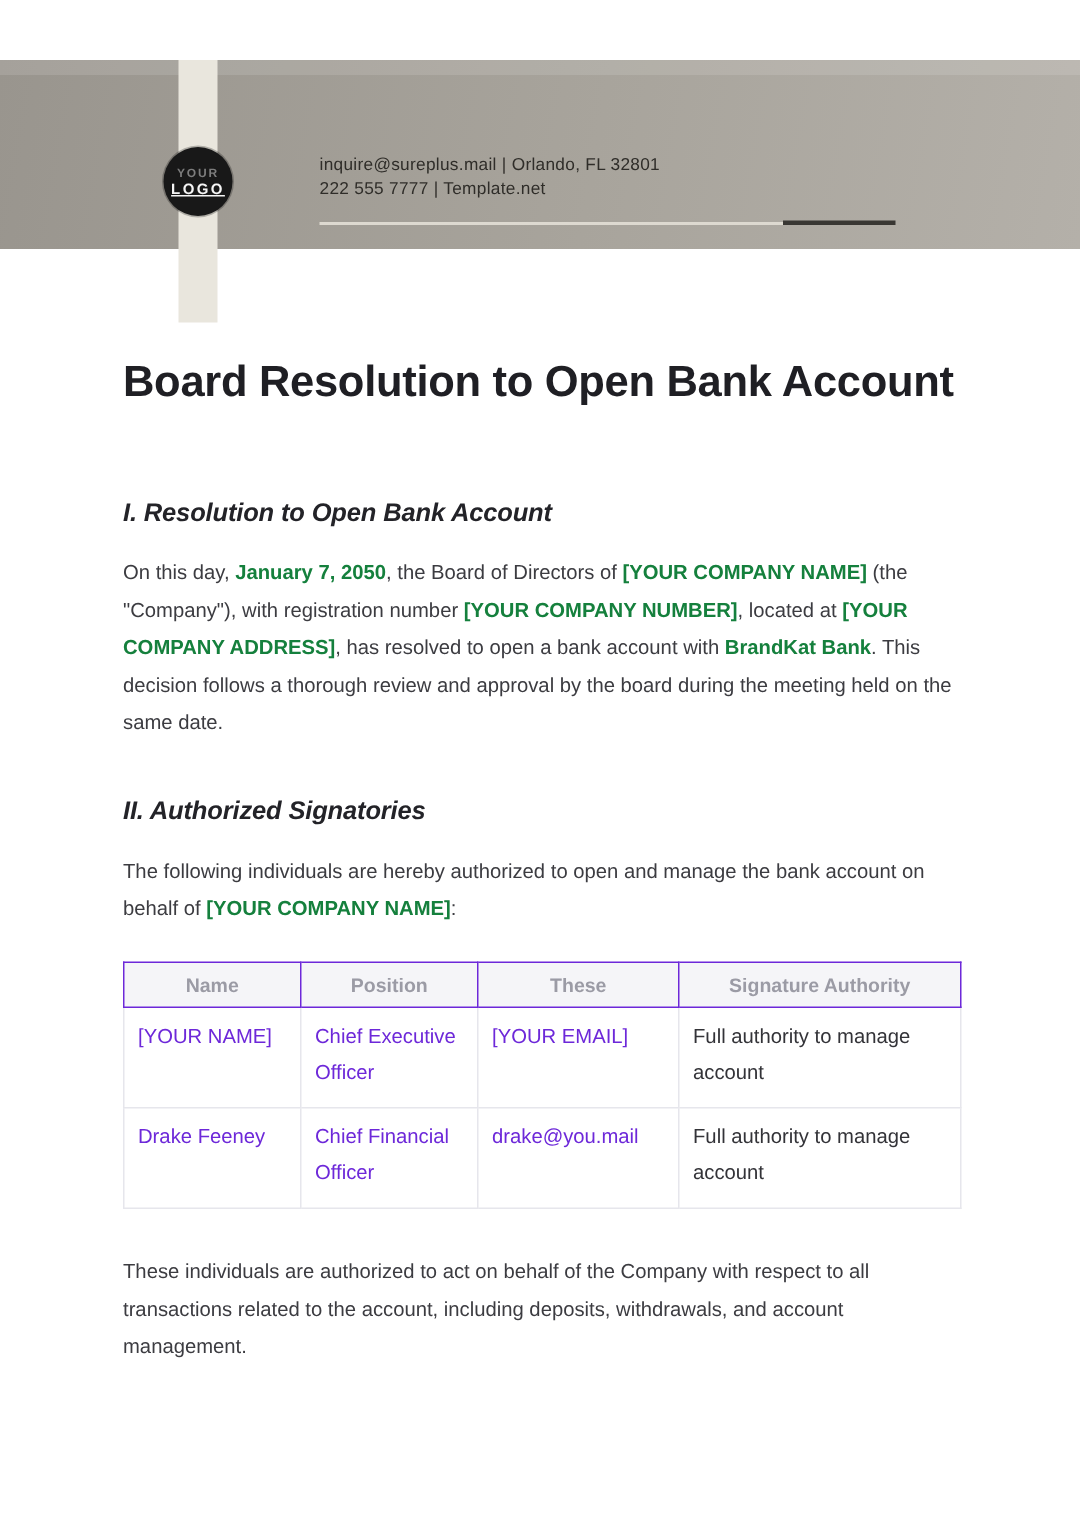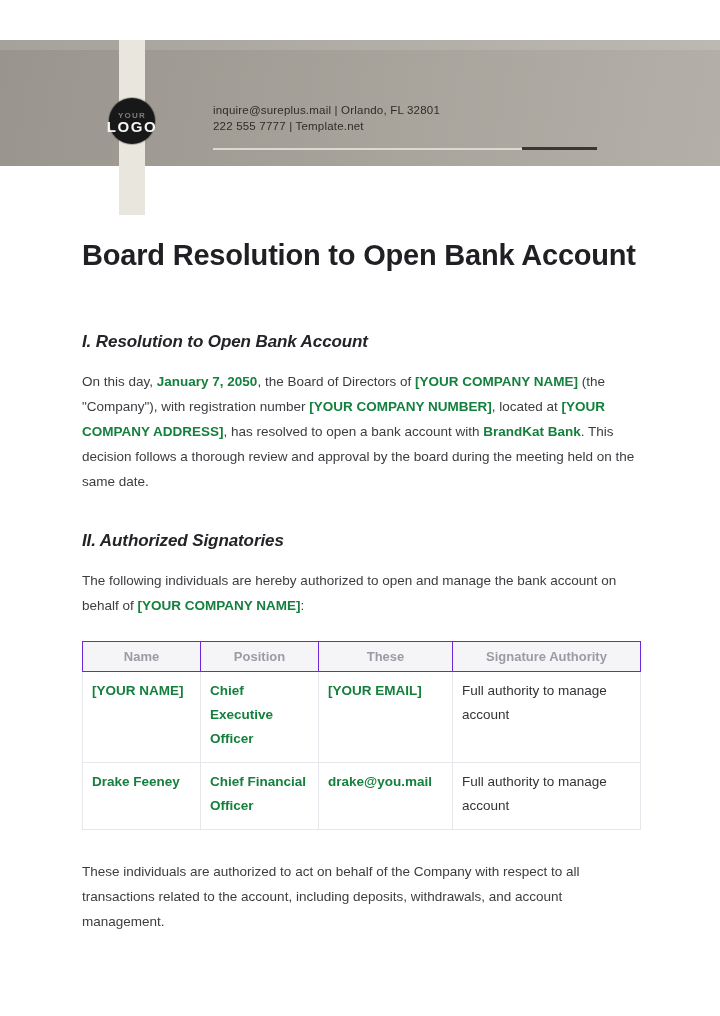--- a/index.html
+++ b/index.html
@@ -24,21 +24,21 @@
     position:absolute;left:119px;top:0;width:26px;height:175px;
     background:#e9e6dd;
   }
   .logo{
     position:absolute;left:109px;top:58px;width:46px;height:46px;
     border-radius:50%;background:#181818;
     display:flex;flex-direction:column;align-items:center;justify-content:center;
     box-shadow:0 0 0 1px rgba(0,0,0,0.25);
   }
   .logo .l1{font-size:8px;line-height:9px;letter-spacing:1.2px;color:#7d7d7d;font-weight:600;}
-  .logo .l2{font-size:15px;line-height:11px;letter-spacing:1.6px;color:#f5f5f5;font-weight:700;margin-top:1px;}
+  .logo .l2{font-size:10px;line-height:11px;letter-spacing:1.6px;color:#f5f5f5;font-weight:700;margin-top:1px;text-decoration:underline;}
   .contact{
     position:absolute;left:213px;top:62px;
     font-size:11.5px;line-height:16px;color:#2f2d29;font-weight:500;
     letter-spacing:0.2px;
   }
   .rule{position:absolute;left:213px;top:107px;width:384px;height:3px;}
   .rule-light{position:absolute;left:0;top:1px;width:309px;height:2px;background:#ddd9d0;}
   .rule-dark{position:absolute;left:309px;top:0;width:75px;height:3px;background:#393733;}
   
   .page-body{position:absolute;top:175px;left:82px;width:557px;}
@@ -63,21 +63,21 @@
   }
   table.signatories th{
     background:#f5f5f8;color:#9b9ba5;font-weight:600;font-size:13px;
     padding:7px 6px;border:1px solid #6d28d9;text-align:center;
   }
   table.signatories td{
     font-size:13.5px;line-height:24px;padding:7px 9px 11px;
     border:1px solid #e6e6ec;vertical-align:top;color:#333338;
     text-align:left;background:#ffffff;
   }
-  table.signatories td.b{font-weight:700;color:#15803d;}
+  table.signatories td.b{font-weight:400;color:#6d28d9;}
   col.c1{width:118px}col.c2{width:118px}col.c3{width:134px}col.c4{width:188px}
 </style>
 </head>
 <body>
 
 <div class="letterhead">
   <div class="stripe"></div>
 
   <div class="logo">
     <span class="l1">YOUR</span>

